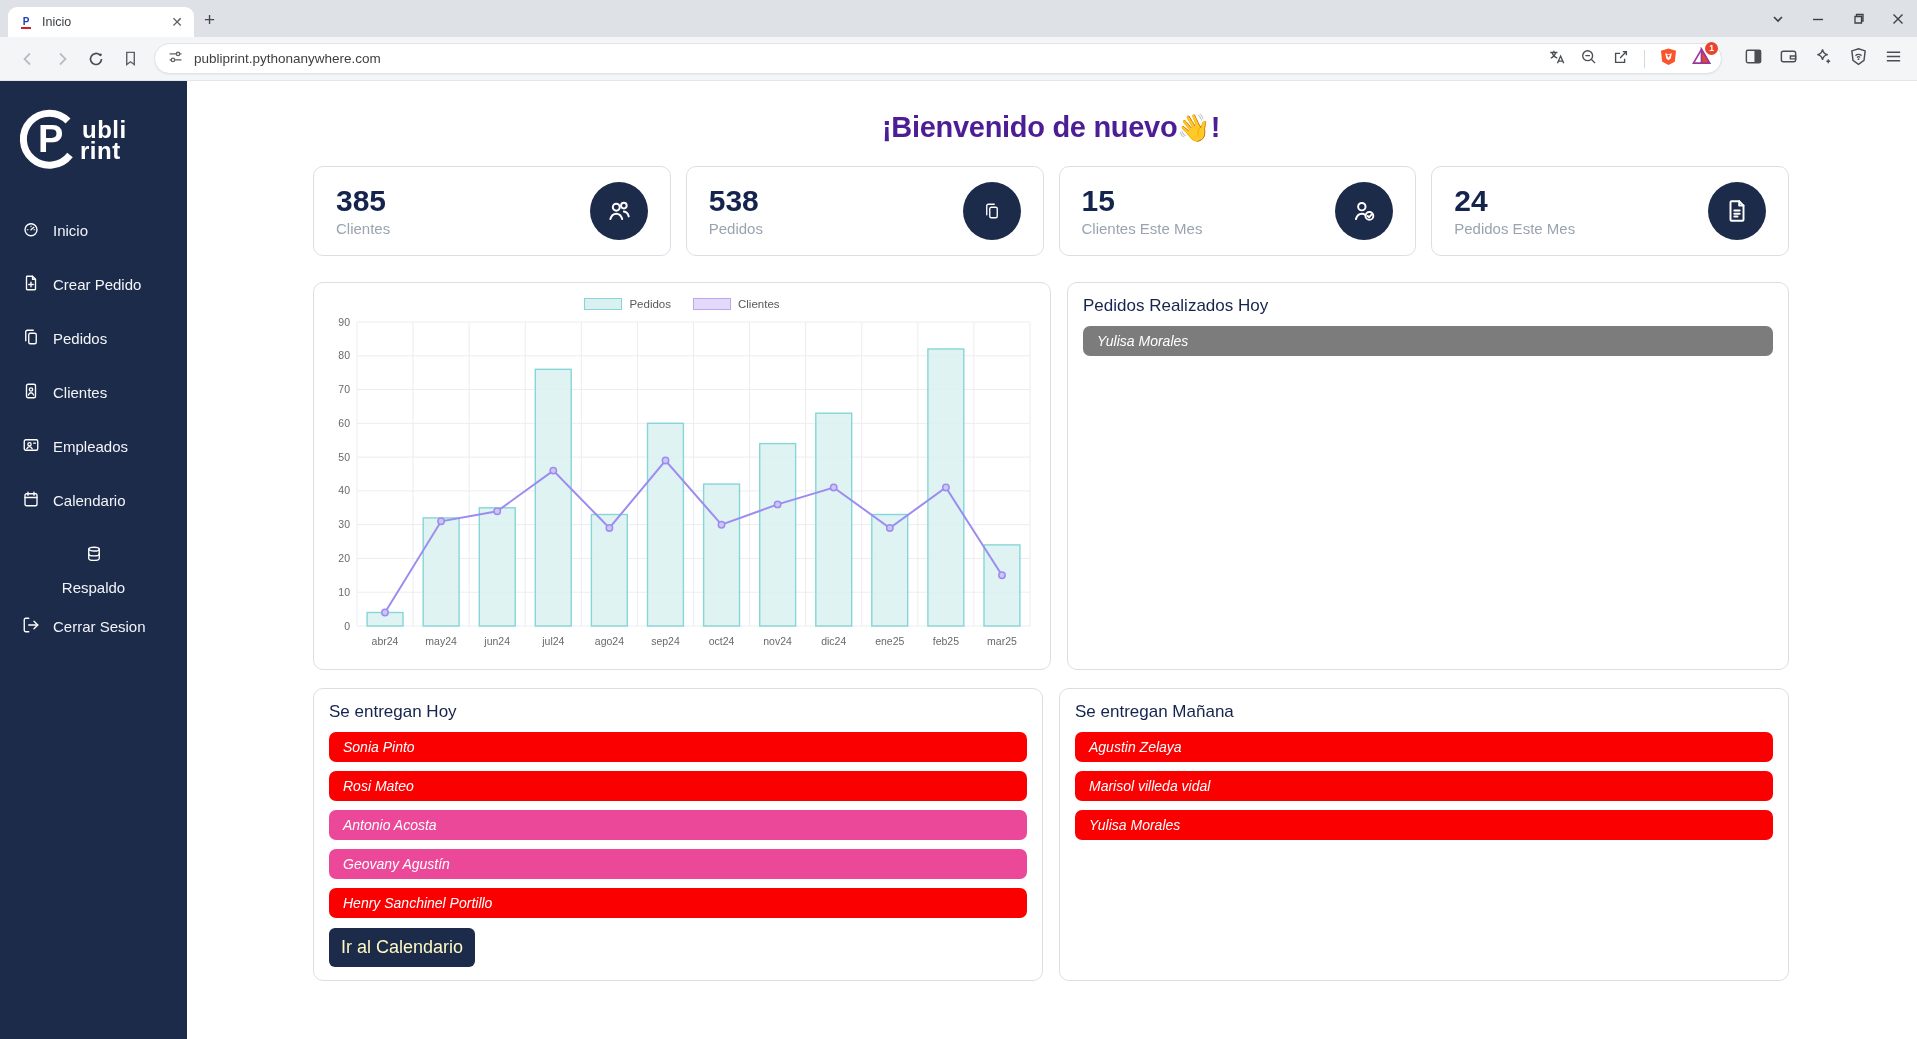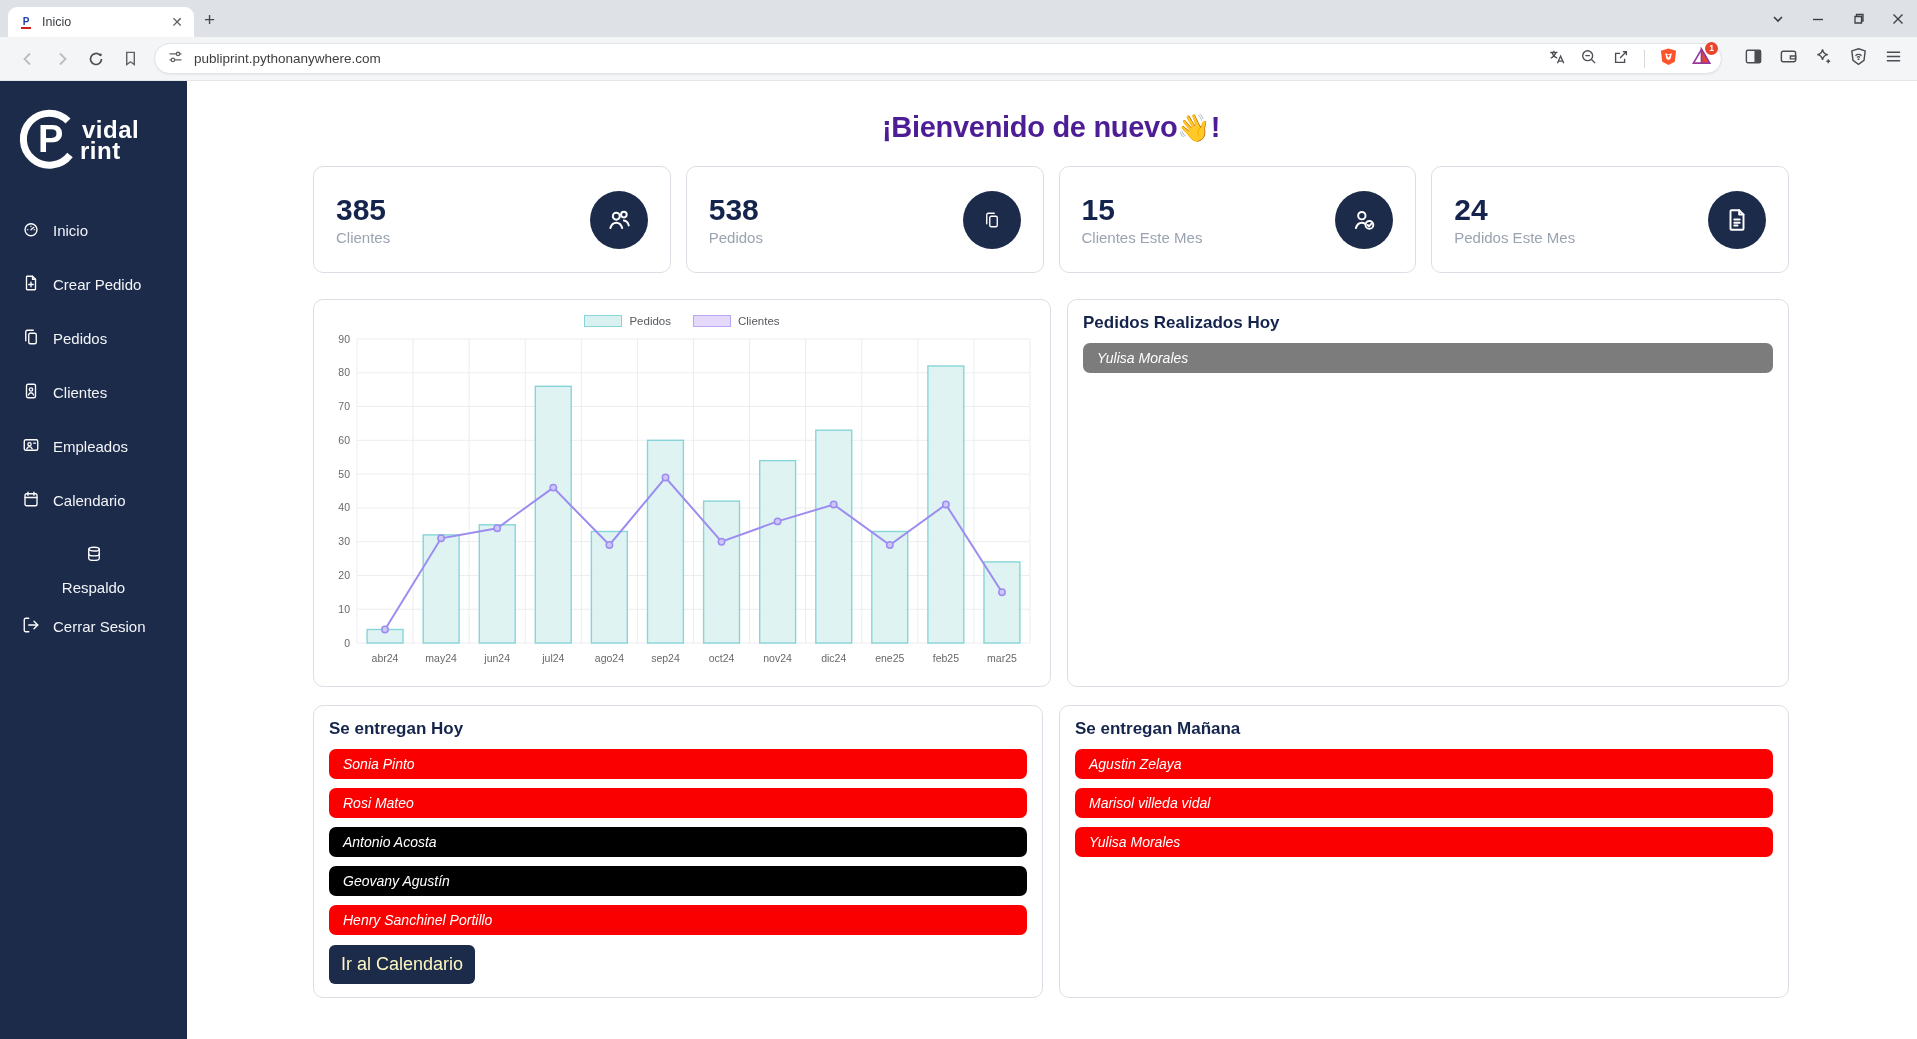--- a/index.html
+++ b/index.html
@@ -39,36 +39,36 @@
     color:#f2f4f8; cursor:pointer; }
   .nav-item.gap-before { margin-top:18px;flex-direction:column; }
   .nav-item svg { flex-shrink:0; }
 
   .main { flex:1; padding:20px 128px 0 126px; overflow:hidden; }
   .page-title { text-align:center; color:#4c1d95; font-size:29px; font-weight:bold; margin:10px 0 22px; letter-spacing:-.3px;}
   .page-title .emoji { font-size:27px; }
 
   .stats { display:flex; gap:15px; }
   .stat-card { flex:1; background:#fff; border:1px solid #dbdfe5; border-radius:10px; padding:18px 22px;
-    display:flex; align-items:center; justify-content:space-between; height:107px; }
+    display:flex; align-items:center; justify-content:space-between; height:90px; }
   .stat-value { font-size:30px; font-weight:bold; color:#15244c; line-height:32px;}
   .stat-label { font-size:15px; color:#9aa3b0; margin-top:3px; }
   .stat-icon { width:58px; height:58px; border-radius:50%; background:#1c2b4a; display:flex; align-items:center; justify-content:center; }
 
   .panel-row { display:flex; gap:16px; margin-top:26px; align-items:stretch; }
   .panel { flex:1; background:#fff; border:1px solid #dbdfe5; border-radius:10px; padding:13px 15px; }
-  .panel-title { font-size:17px; font-weight:bold; color:#15244c; margin-bottom:10px; }
+  .panel-title { font-size:17px; font-weight:normal; color:#15244c; margin-bottom:10px; }
 
   .legend { display:flex; justify-content:center; gap:22px; align-items:center; margin:2px 0 4px; }
   .legend-item { display:flex; align-items:center; gap:7px; font-size:11.5px; color:#565a5e; }
   .legend-swatch { width:38px; height:12px; border-width:1.5px; border-style:solid; }
 
   .person-row { color:#fff; font-size:14px; padding:7px 14px; border-radius:7px; margin-bottom:9px;font-style:italic; }
   .person-row.red { background:#fb0000; }
-  .person-row.green { background:#000000; }
+  .person-row.green { background:#ec4899; }
   .person-row.gray { background:#7c7c7c; }
   .cal-btn { display:inline-block; background:#1c2b4a; color:#fef9c3; font-size:18px; padding:9px 12px;
     border-radius:6px; cursor:pointer; margin-top:1px; }
   .tick { font-size:10.5px; fill:#67696b; font-family:"Liberation Sans",sans-serif; }
 </style>
 </head>
 <body>
 
 <div class="tabstrip">
   <div class="tab">
@@ -182,21 +182,21 @@
 </div>
 
 <div class="app">
   <div class="sidebar">
     <div class="logo">
       <svg width="62" height="66" viewBox="0 0 62 66">
         <path d="M50 14 A26 26 0 1 0 52 48" fill="none" stroke="#fff" stroke-width="7"></path>
         <text x="20" y="45" font-size="38" font-weight="bold" fill="#fff" font-family="Liberation Sans,sans-serif">P</text>
       </svg>
       <div class="logo-text">
-        <div>vidal</div>
+        <div>ubli</div>
         <div class="l2">rint</div>
       </div>
     </div>
     <nav id="sidebar-nav">
         <div class="nav-item">
           <span><svg width="18" height="18" viewBox="0 0 24 24" fill="none" stroke="#fff" stroke-width="1.8" stroke-linecap="round" stroke-linejoin="round">
               <circle cx="12" cy="13" r="8"></circle>
               <path d="M12 13l3.8-3.2"></path>
               <path d="M7 13h1M12 8v1M17 13h-1" stroke-width="1.4"></path>
             </svg></span>

